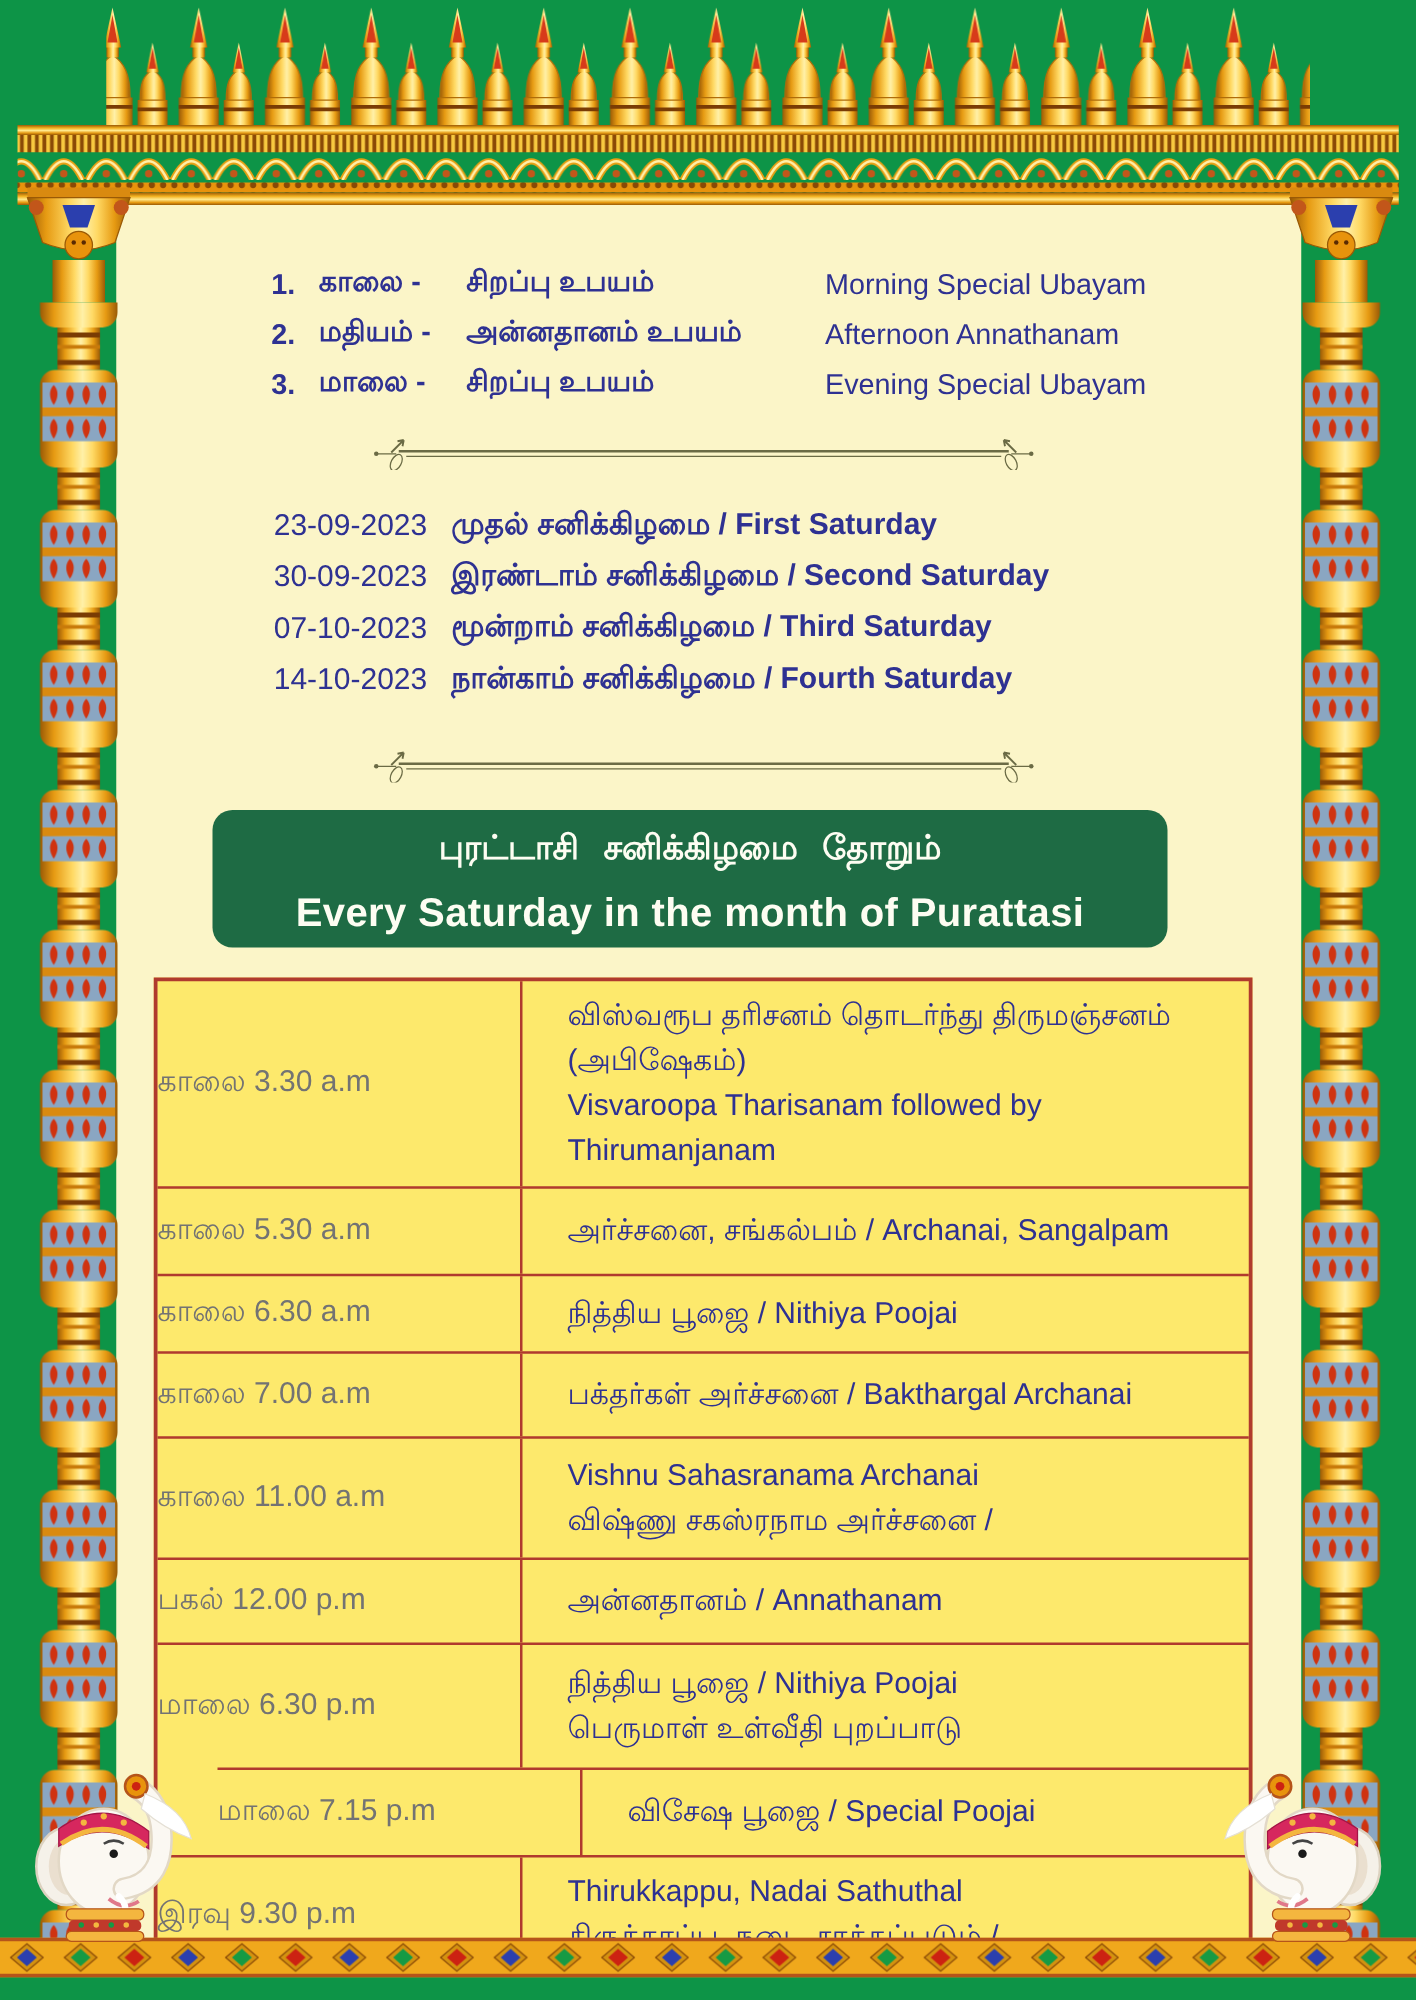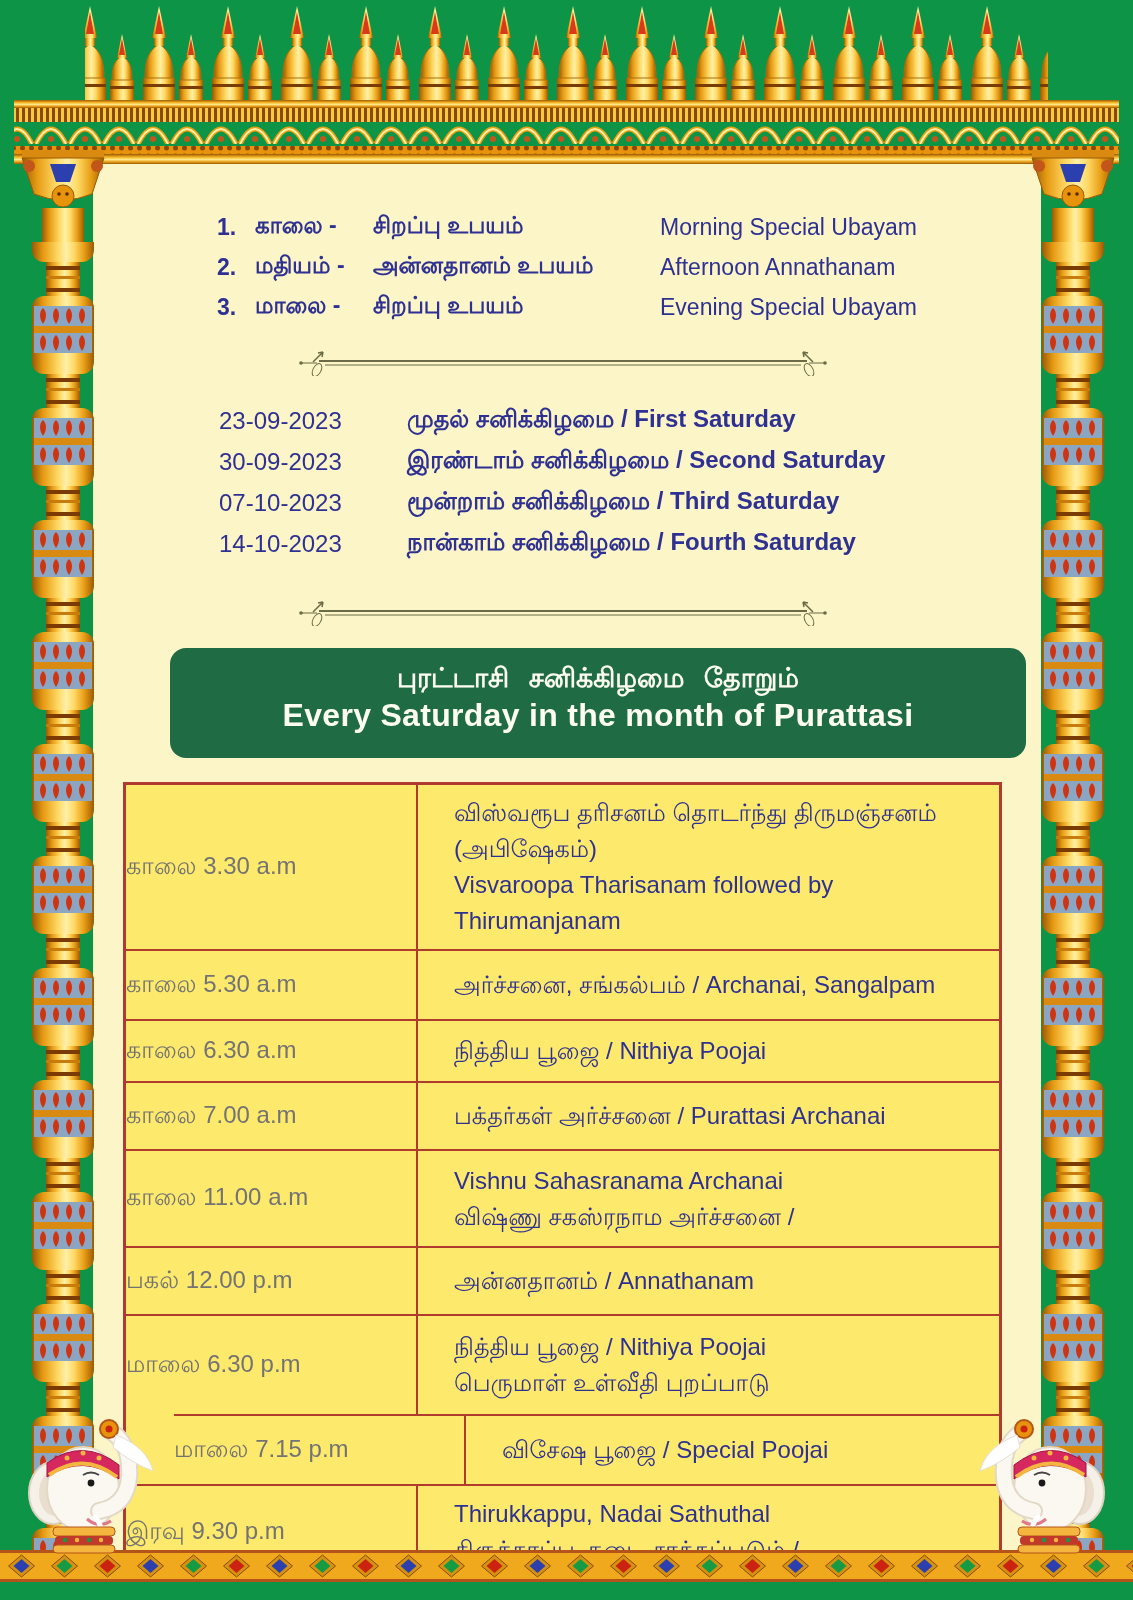--- a/index.html
+++ b/index.html
@@ -11,29 +11,29 @@
   
   .intro{position:absolute;left:217px;top:207px;width:740px;color:#2E3192;}
   .intro-row{display:flex;align-items:center;height:40px;font-size:23px;}
   .c-num{width:38px;font-weight:600;}
   .c-time{width:118px;font-weight:600;}
   .c-event{width:287px;font-weight:600;}
   .c-eng{flex:1;font-weight:400;}
 
   
   .dates{position:absolute;left:219px;top:400px;width:700px;color:#2E3192;}
-  .date-row{display:flex;align-items:center;height:41px;font-size:24px;gap:46px;}
+  .date-row{display:flex;align-items:center;height:41px;font-size:24px;}
   .c-date{width:142px;}
   .c-label{flex:1;font-weight:600;}
 
   
-  .banner{position:absolute;left:170px;top:648px;width:856px;height:110px;background:#1E6B44;
+  .banner{position:absolute;left:170px;top:648px;width:764px;height:110px;background:#1E6B44;
           border-radius:16px;text-align:center;color:#FDFDF2;}
   .banner-ta{margin-top:15px;font-size:27px;font-weight:700;word-spacing:12px;}
-  .banner-en{margin-top:0;font-size:32px;font-weight:700;letter-spacing:.3px;}
+  .banner-en{margin-top:15px;font-size:32px;font-weight:700;letter-spacing:.3px;}
 
   
   .ttable{position:absolute;left:123px;top:782px;width:879px;border:3px solid #B03A2E;
           background:#FDE96C;box-sizing:border-box;}
   .t-row{display:flex;box-sizing:border-box;}
   .t-row + .t-row{border-top:2px solid #B03A2E;}
   .t-time{width:292px;box-sizing:border-box;border-right:2px solid #B03A2E;
           display:flex;flex-direction:column;justify-content:center;
           font-size:24px;color:#737373;}
   .t-desc{flex:1;display:flex;flex-direction:column;justify-content:center;
@@ -266,21 +266,21 @@
   <div class="t-row">
     <div class="t-time">காலை 6.30 a.m</div>
     <div class="t-desc">
           <div>நித்திய பூஜை / Nithiya Poojai</div>
         </div>
   </div>
 
   <div class="t-row">
     <div class="t-time">காலை 7.00 a.m</div>
     <div class="t-desc">
-          <div>பக்தர்கள் அர்ச்சனை / Purattasi Archanai</div>
+          <div>பக்தர்கள் அர்ச்சனை / Bakthargal Archanai</div>
         </div>
   </div>
 
   <div class="t-row">
     <div class="t-time">காலை 11.00 a.m</div>
     <div class="t-desc">
           <div>Vishnu Sahasranama Archanai</div>
           <div>விஷ்ணு சகஸ்ரநாம அர்ச்சனை /</div>
         </div>
   </div>

